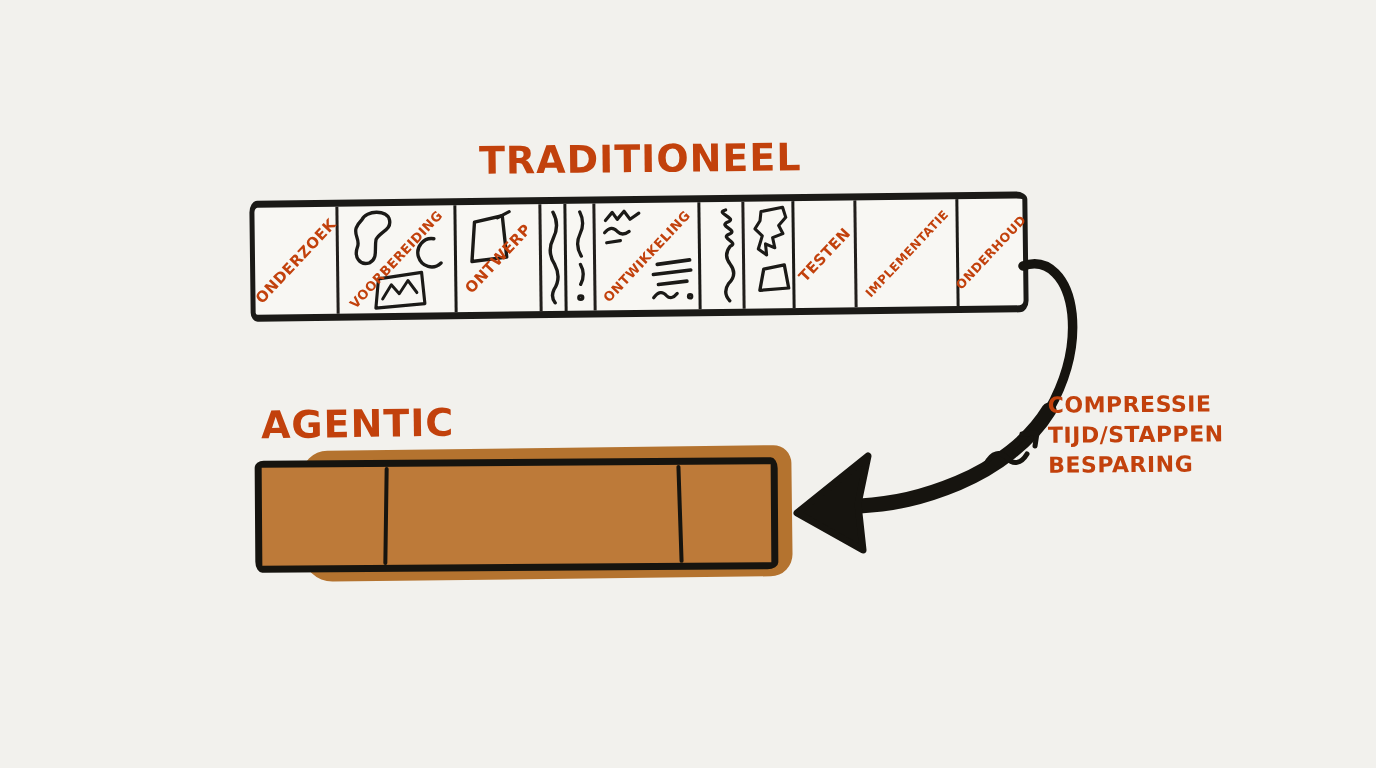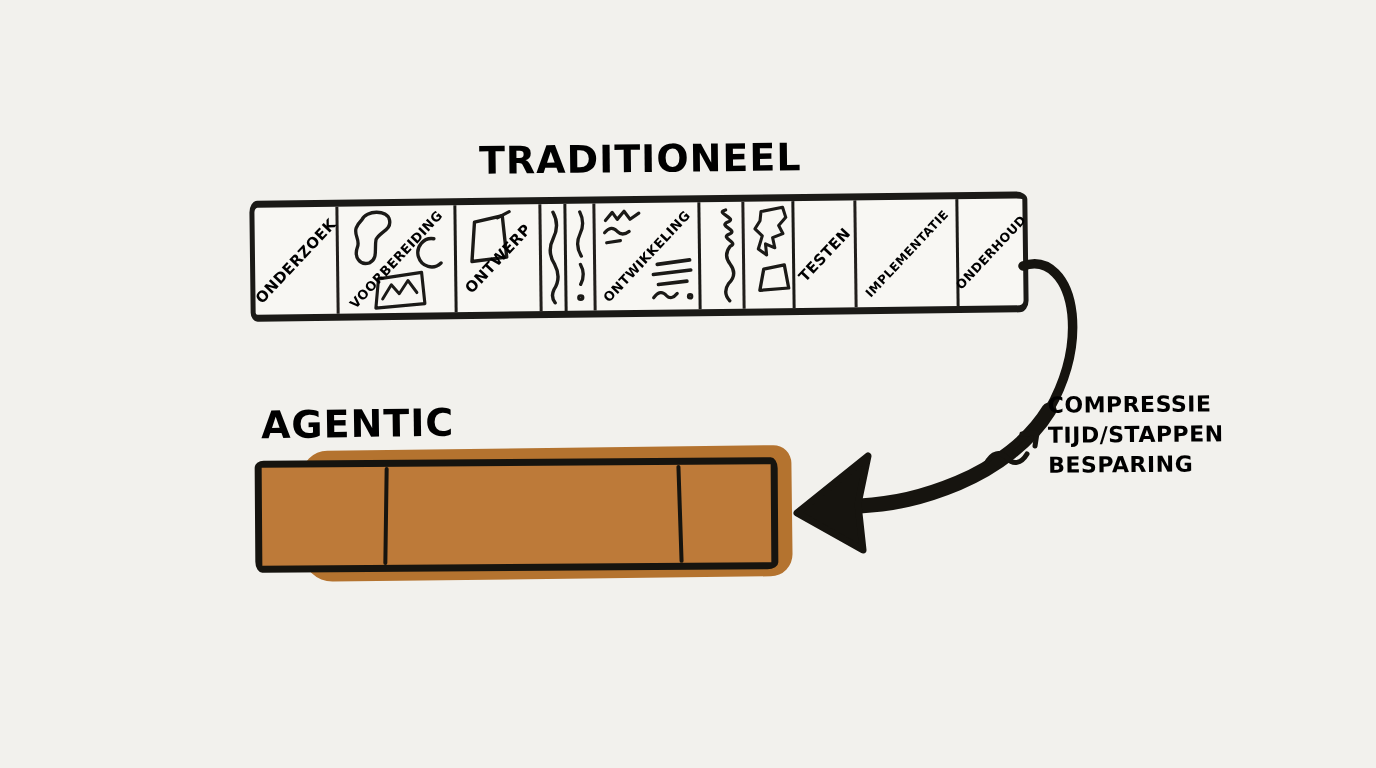--- a/index.html
+++ b/index.html
@@ -1,18 +1,18 @@
 <!DOCTYPE html>
 <html><head>
 <meta charset="utf-8">
 <style>
   html,body { margin:0; padding:0; background:#e8e7e3; }
   .canvas {
     position:relative; width:1376px; height:768px; overflow:hidden;
-    background:#f2f1ed; color:#000000;
+    background:#f2f1ed; color:#c2410c;
     font-family:"DejaVu Sans", sans-serif;
   }
   
   .trad-title {
     position:absolute; left:479px; top:137px;
     font-size:38px; font-weight:bold; letter-spacing:1px;
     transform:rotate(-0.6deg);
   }
   .agentic-title {
     position:absolute; left:261px; top:402px;

